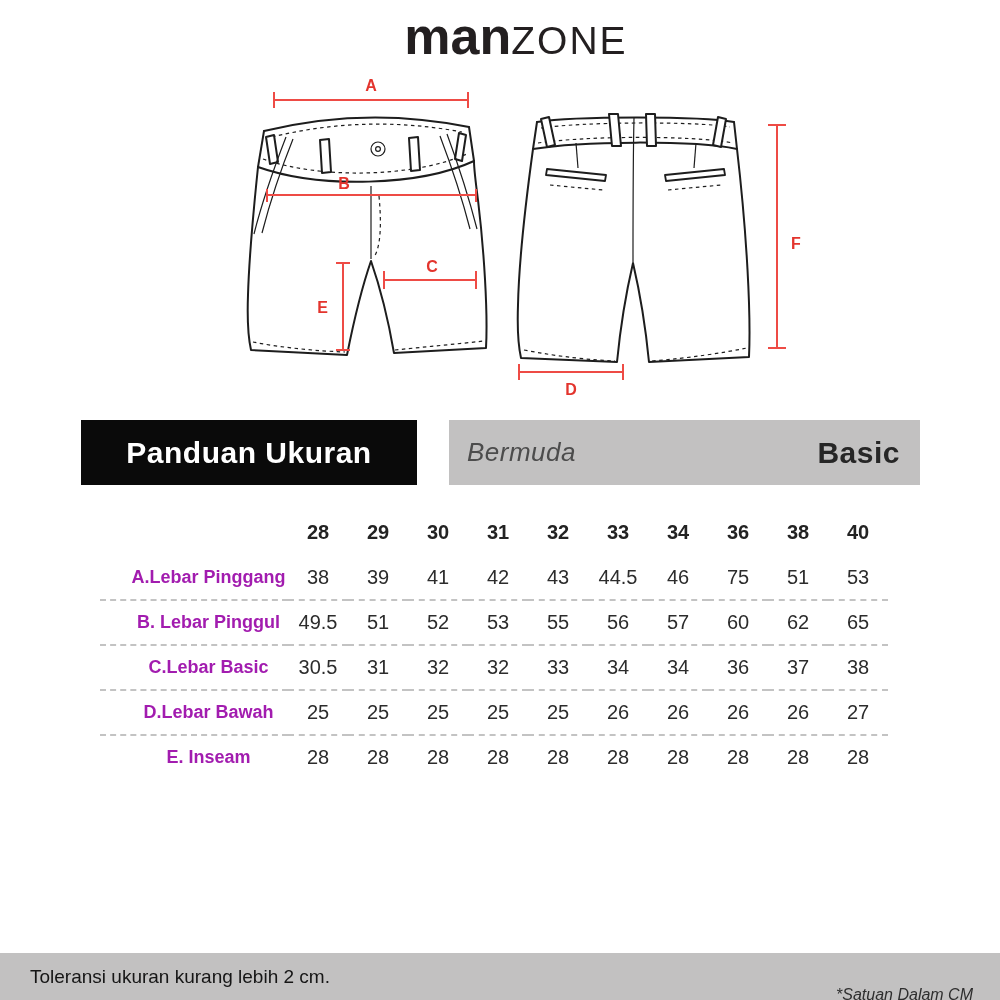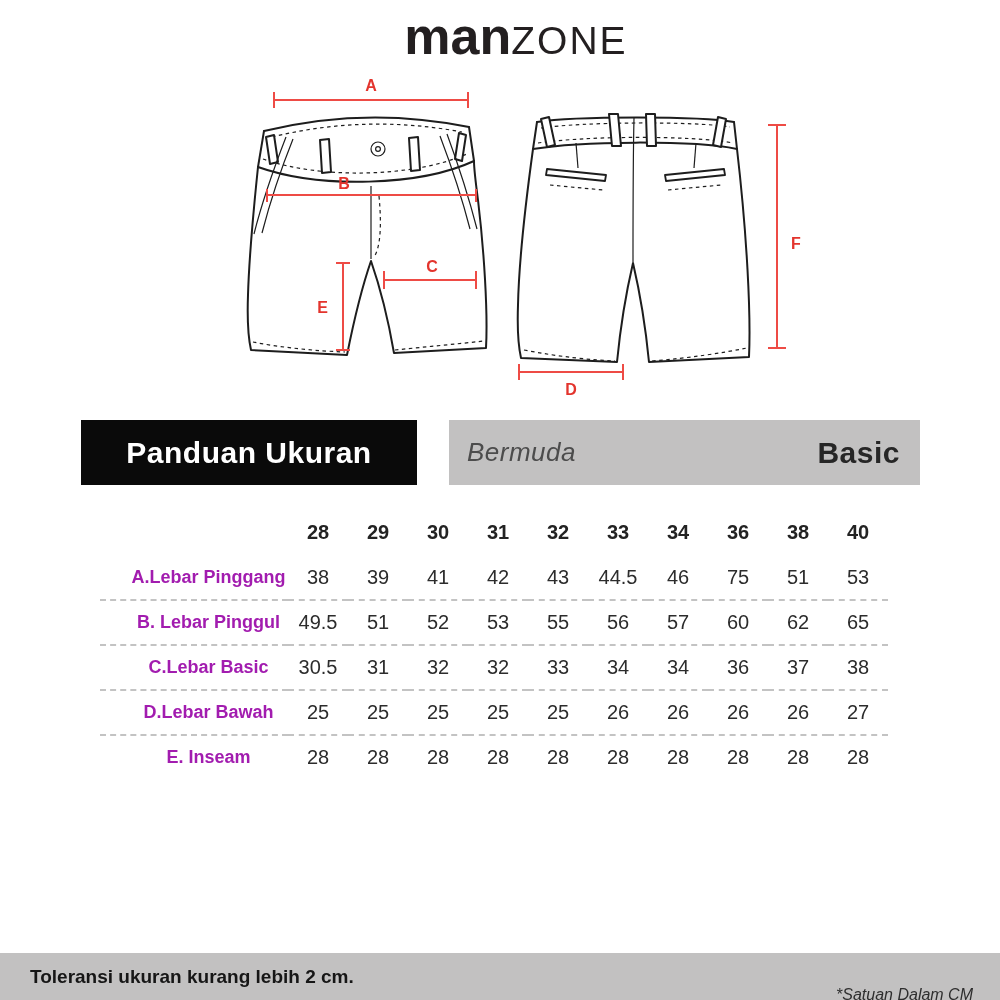--- a/index.html
+++ b/index.html
@@ -35,21 +35,21 @@
   .size-table thead th{height:48px;font-size:20px;font-weight:700;text-align:center;padding:0;}
   .size-table th.label-col{width:188px;}
   .size-table th.row-label{text-align:center;padding-left:30px;font-size:18px;font-weight:700;white-space:nowrap;color:#a21caf;}
   .size-table tbody td{height:43px;font-size:20px;font-weight:400;text-align:center;color:#2c2c2c;padding:0;}
   .size-table tbody tr:not(:last-child) td,
   .size-table tbody tr:not(:last-child) th{border-bottom:2px dashed #c3c3c3;}
 
   
   .footer-bar{position:absolute;top:953px;left:0;width:1000px;height:47px;background:#c2c1c1;
               display:flex;align-items:center;}
-  .tolerance{margin-left:30px;font-size:19px;font-weight:700;color:#161616;}
+  .tolerance{margin-left:30px;font-size:19px;font-weight:400;color:#161616;}
   .unit{margin-left:auto;margin-right:27px;font-size:16px;font-style:italic;color:#2e2e2e;margin-top:36px;}
 </style>
 </head>
 <body>
 
 <div class="page">
 
   <div class="logo">
     <span class="man">man</span><span class="zone">ZONE</span>
   </div>

